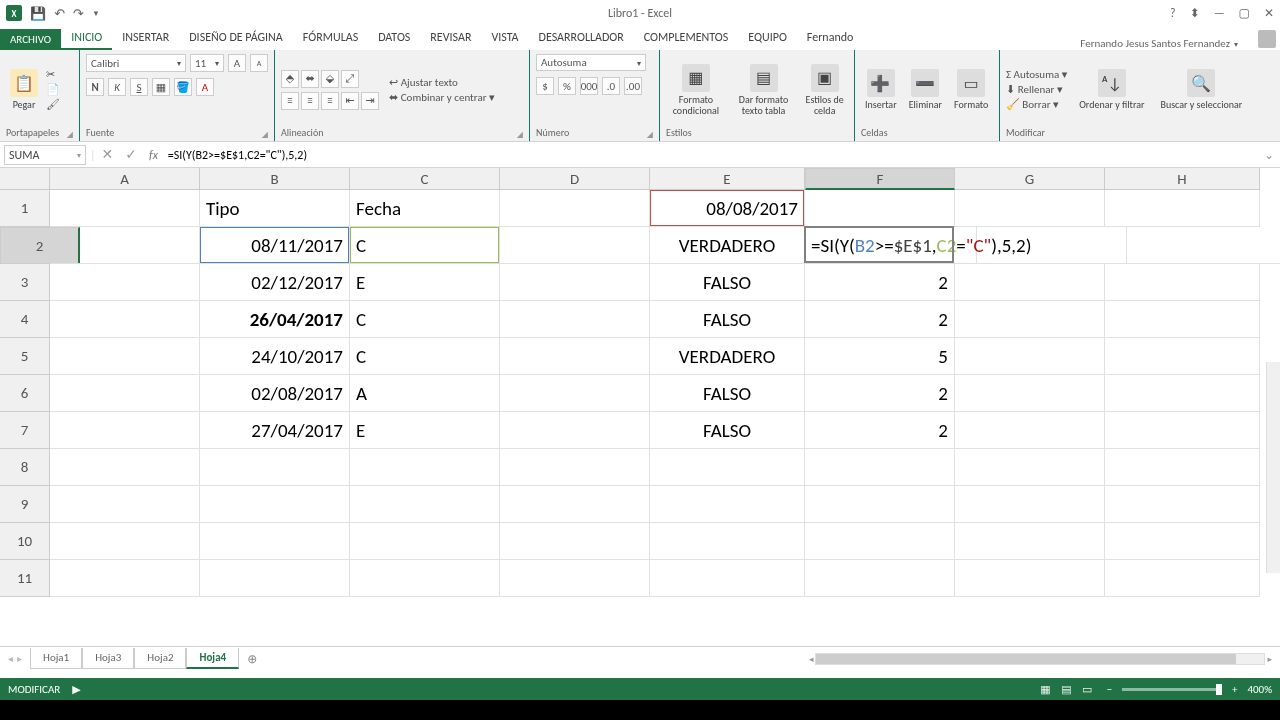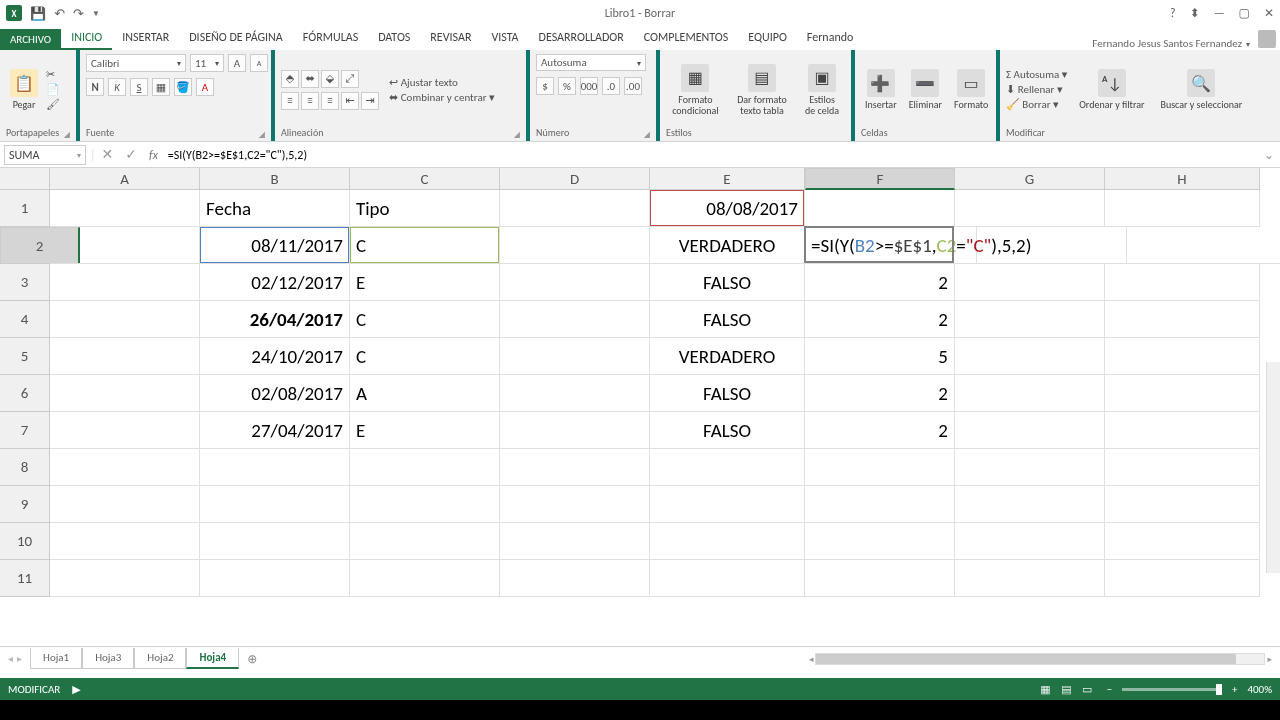--- a/index.html
+++ b/index.html
@@ -9,25 +9,25 @@
   .qat { display: flex; align-items: center; gap: 8px; padding-left: 6px; }
   .qat .xl { width: 16px; height: 16px; background: #217346; color: #fff; font-size: 9px; font-weight: bold; display: flex; align-items: center; justify-content: center; border-radius: 2px; }
   .qat span { font-size: 13px; color: #666; cursor: pointer; }
   .titlebar .title { position: absolute; left: 50%; transform: translateX(-50%); font-size: 12px; color: #666; }
   .winbtns { position: absolute; right: 6px; display: flex; gap: 14px; align-items: center; }
   .winbtns span { font-size: 12px; color: #666; cursor: pointer; }
   .tabs { height: 24px; background: #fff; display: flex; align-items: flex-end; position: relative; }
   .tabs .filetab { background: #217346; color: #fff; padding: 4px 10px; font-size: 11px; }
   .tabs .tab { padding: 4px 10px; font-size: 12px; color: #444; cursor: pointer; text-transform: uppercase; }
   .tabs .tab.active { color: #217346; border-bottom: 2px solid #217346; }
-  .tabs .user { position: absolute; right: 30px; font-size: 11px; color: #666; }
+  .tabs .user { position: absolute; right: 42px; font-size: 11px; color: #666; }
   .tabs .user::after { content: "▾"; margin-left: 4px; font-size: 8px; }
   .tabs .avatar { position: absolute; right: 4px; width: 18px; height: 18px; background: #bbb; border-radius: 2px; bottom: 2px; }
   .ribbon { height: 92px; background: #f1f1f1; border-bottom: 1px solid #d4d4d4; display: flex; }
-  .group { border-right: 4px solid #0f766e; display: flex; flex-direction: column; justify-content: space-between; padding: 4px 6px 0 6px; }
+  .group { border-right: 1px solid #0f766e; display: flex; flex-direction: column; justify-content: space-between; padding: 4px 6px 0 6px; }
   .group .body { flex: 1; display: flex; align-items: center; gap: 4px; }
   .group .label { font-size: 10px; color: #666; padding: 1px 0 2px; position: relative; }
   .group .label .dlg { position: absolute; right: 0; bottom: 2px; font-size: 8px; color: #999; }
   .bigbtn { display: flex; flex-direction: column; align-items: center; gap: 2px; cursor: pointer; padding: 0 4px;}
   .bigbtn .ic { width: 28px; height: 28px; background: #ddd; display: flex; align-items: center; justify-content: center; font-size: 16px; border-radius: 2px;}
   .bigbtn .tx { font-size: 10px; color: #444; text-align: center; line-height: 1.1; }
   .col { display: flex; flex-direction: column; gap: 2px; }
   .col span, .col .r { font-size: 11px; color: #555; cursor: pointer; white-space: nowrap; }
   .minibtn { width: 18px; height: 18px; border: 1px solid #ccc; background: #fcfcfc; display: inline-flex; align-items: center; justify-content: center; font-size: 10px; color: #666; cursor: pointer;}
   .sel { border: 1px solid #ccc; background: #fff; padding: 1px 4px; font-size: 11px; min-width: 80px; display: inline-flex; justify-content: space-between; align-items: center;}
@@ -82,21 +82,21 @@
 
 <div class="app">
   <div class="titlebar">
     <div class="qat">
       <div class="xl">X</div>
       <span>💾</span>
       <span>↶</span>
       <span>↷</span>
       <span style="font-size:8px">▼</span>
     </div>
-    <div class="title">Libro1 - Borrar</div>
+    <div class="title">Libro1 - Excel</div>
     <div class="winbtns">
       <span>?</span>
       <span>⬍</span>
       <span>—</span>
       <span>▢</span>
       <span>✕</span>
     </div>
   </div>
 
   <div class="tabs">
@@ -293,22 +293,22 @@
         <div class="rh" style="height: 37px;">6</div>
         <div class="rh" style="height: 37px;">7</div>
         <div class="rh" style="height: 37px;">8</div>
         <div class="rh" style="height: 37px;">9</div>
         <div class="rh" style="height: 37px;">10</div>
         <div class="rh" style="height: 37px;">11</div>
       </div>
     <div class="cells" id="cellgrid">
         <div class="row">
           <div class="cell" style="width: 150px; height: 37px;"></div>
+          <div class="cell left" style="width: 150px; height: 37px;">Tipo</div>
           <div class="cell left" style="width: 150px; height: 37px;">Fecha</div>
-          <div class="cell left" style="width: 150px; height: 37px;">Tipo</div>
           <div class="cell" style="width: 150px; height: 37px;"></div>
           <div class="cell right e1" style="width: 155px; height: 37px;">08/08/2017</div>
           <div class="cell" style="width: 150px; height: 37px;"></div>
           <div class="cell" style="width: 150px; height: 37px;"></div>
           <div class="cell" style="width: 155px; height: 37px;"></div>
         </div>
         <div class="row">
           <div class="cell" style="width: 150px; height: 37px;"></div>
           <div class="cell right" style="width: 150px; height: 37px;">08/11/2017</div>
           <div class="cell left" style="width: 150px; height: 37px;">C</div>

